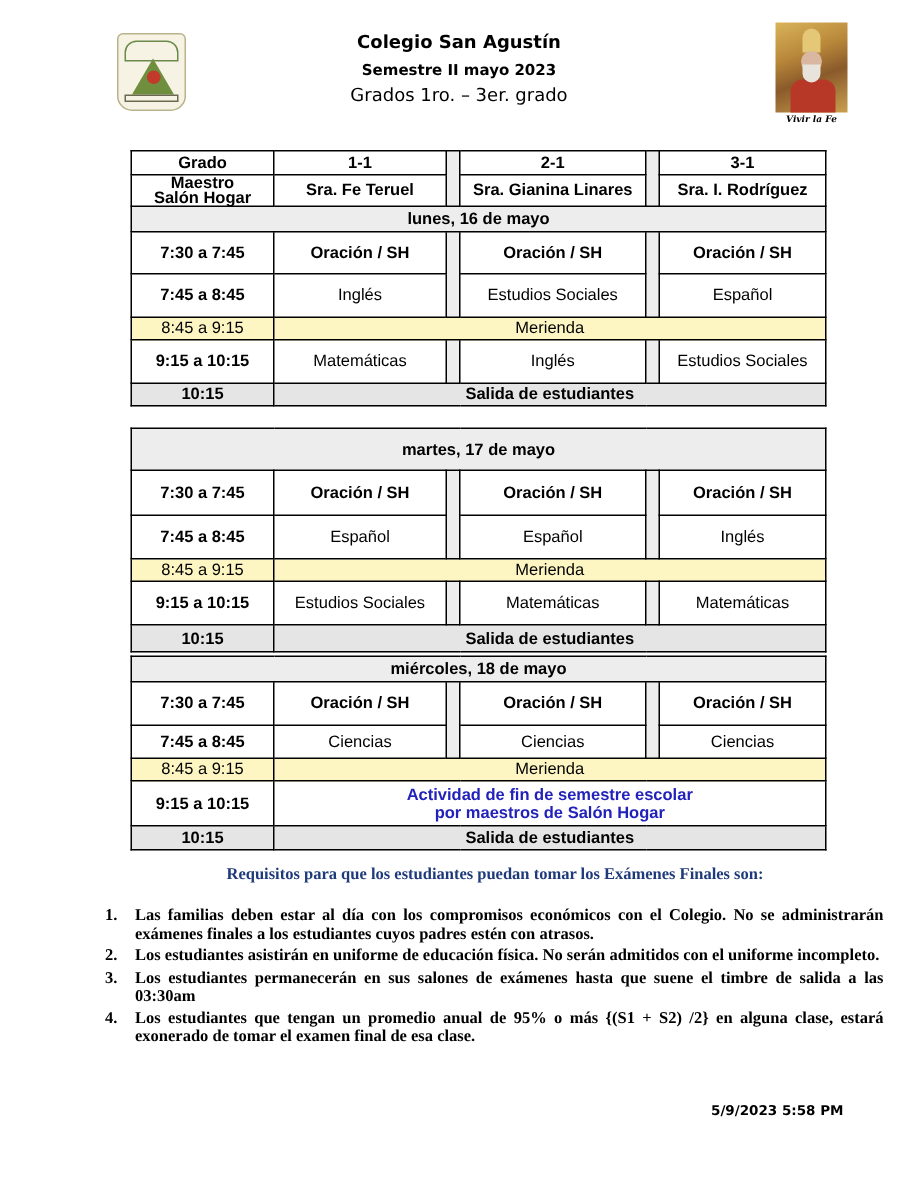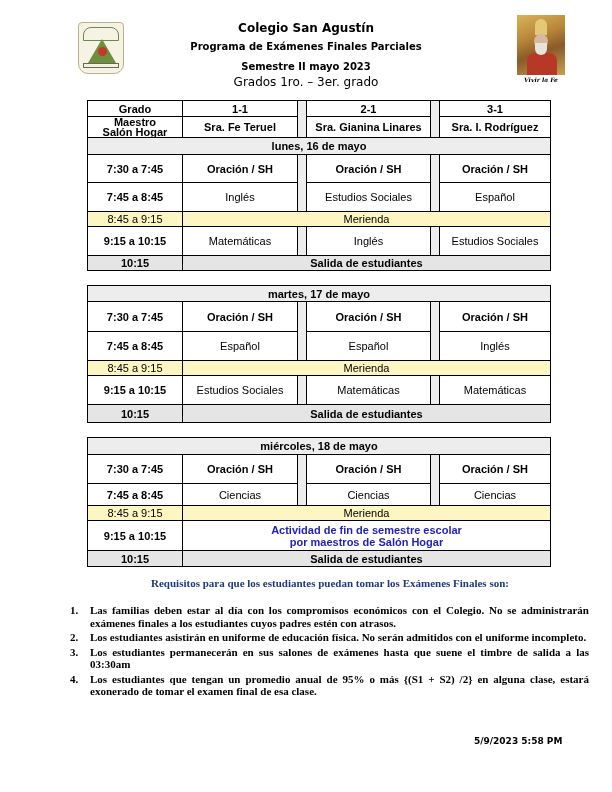--- a/index.html
+++ b/index.html
@@ -51,21 +51,20 @@
 
 <div class="header">
   <div class="logo-left">
     <div class="ring"></div>
       <div class="tri"></div>
       <div class="heart"></div>
       <div class="band"></div>
   </div>
   <div class="title-block">
     <div class="t1">Colegio San Agustín</div>
-    <div class="t2">Programa de Exámenes Finales Parciales</div>
     <div class="t3">Semestre II mayo 2023</div>
     <div class="t4">Grados 1ro.  –  3er. grado</div>
   </div>
   <div class="logo-right">
     <div class="mitre"></div>
       <div class="robe"></div>
       <div class="face"></div>
       <div class="beard"></div>
   </div>
   <div class="logo-caption">Vivir la Fe</div>
@@ -134,21 +133,21 @@
 <table class="sched" style="top:285px;">
   <colgroup>
       <col class="c-label">
       <col class="c1">
       <col class="gap">
       <col class="c2">
       <col class="gap">
       <col class="c3">
     </colgroup>
   <tbody>
-      <tr class="day" style="height:16px;">
+      <tr class="day" style="height:28px;">
         <td colspan="6">martes, 17 de mayo</td>
       </tr>
   <tr style="height:30px;">
     <td class="b">7:30 a 7:45</td>
         <td class="b">Oración / SH</td>
         <td class="gap" rowspan="2"></td>
         <td class="b">Oración / SH</td>
         <td class="gap" rowspan="2"></td>
         <td class="b">Oración / SH</td>
   </tr>

